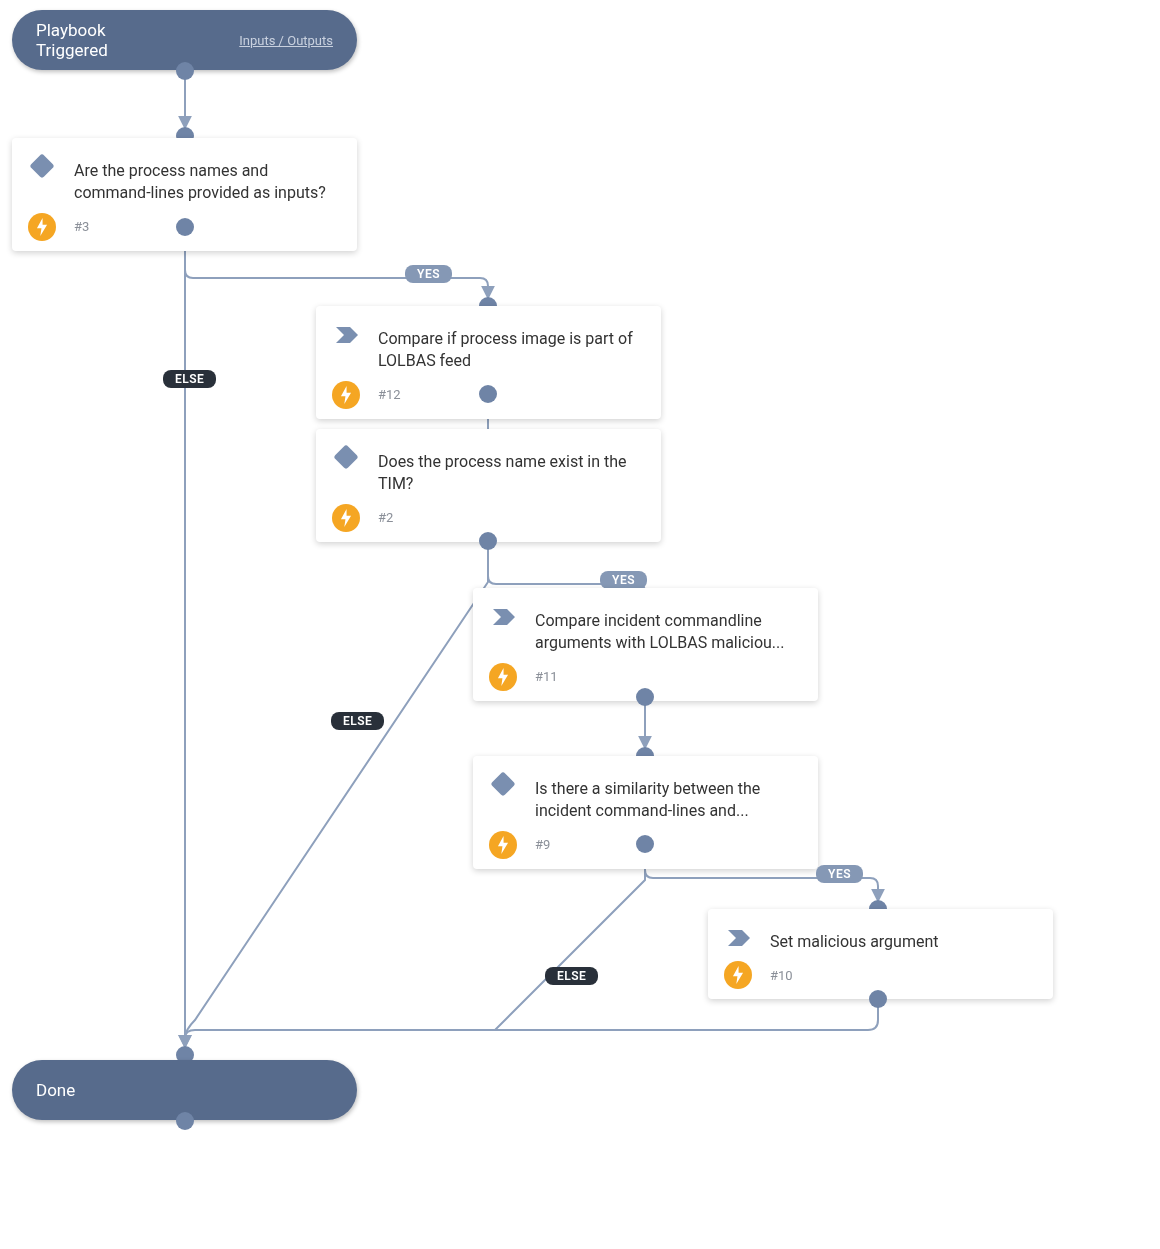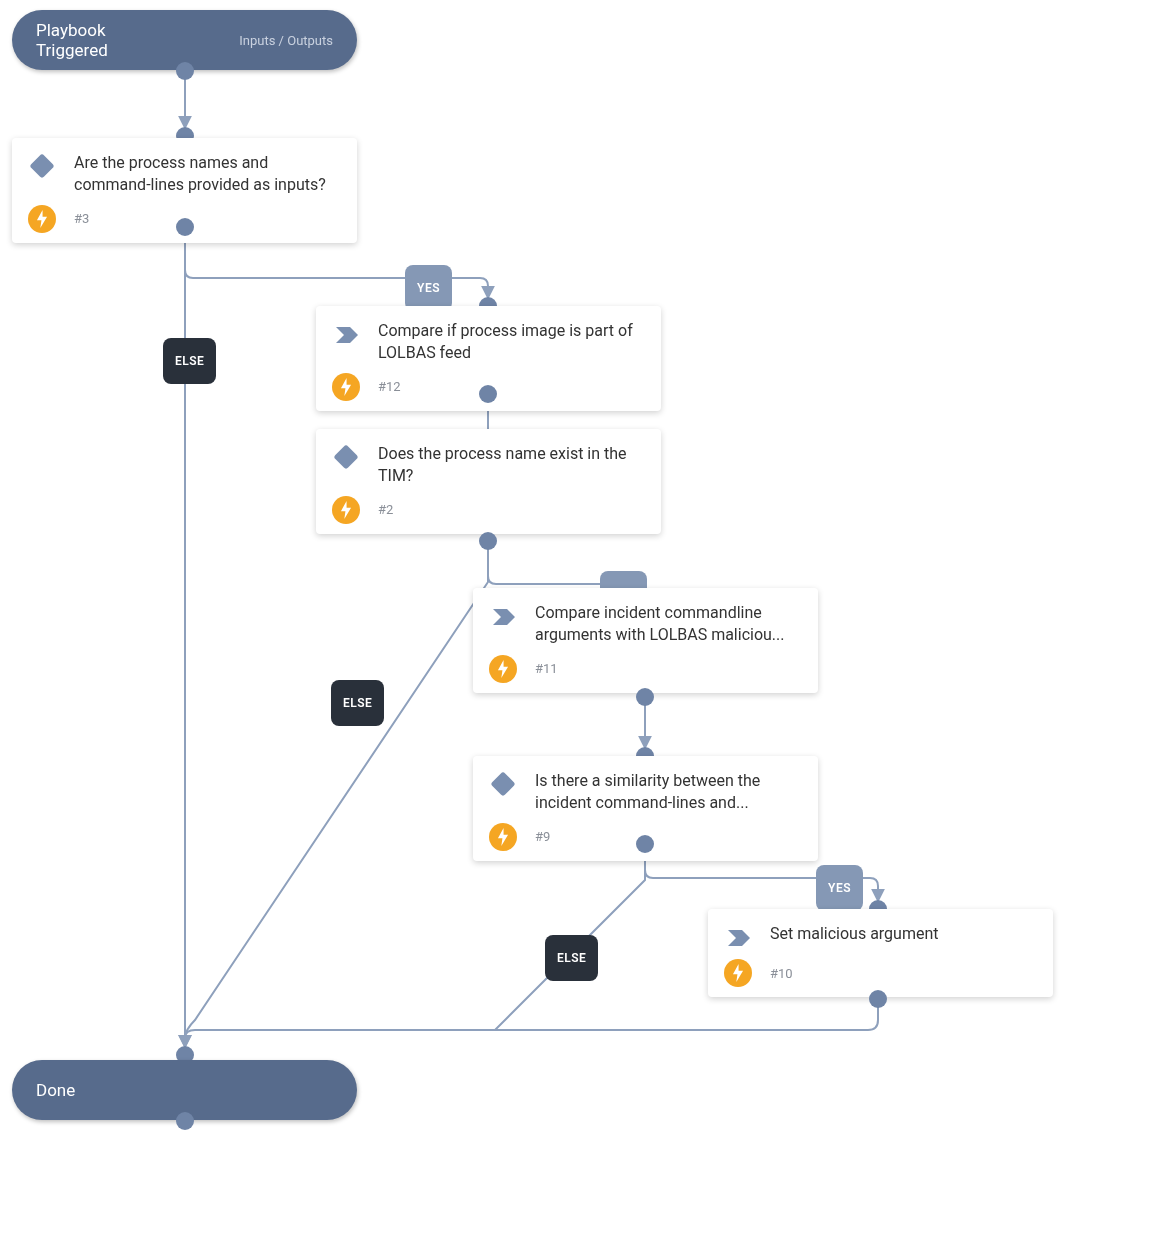--- a/index.html
+++ b/index.html
@@ -34,20 +34,21 @@
     align-items: center;
     padding: 0 24px;
     box-shadow: 1px 2px 4px rgba(0,0,0,0.25);
     gap: 47px;
   }
   .start-node .title { font-size: 17px; flex: 1; }
   .start-node .io {
     font-size: 13px;
     color: #c9d1df;
     margin-left: 20px;
+    text-decoration: underline;
   }
   
   .task-card {
     position: absolute;
     background: #fff;
     width: 345px;
     min-height: 86px;
     border-radius: 4px;
     box-shadow: 0 2px 6px rgba(0,0,0,0.18);
     padding: 14px 16px 10px 16px;
@@ -60,20 +61,21 @@
   .task-card .top-icon {
     grid-column: 1; grid-row: 1;
     width: 28px; height: 28px;
     display: flex; align-items: center; justify-content: center;
   }
   .task-card .desc {
     grid-column: 2; grid-row: 1;
     font-size: 16px;
     color: #333;
     line-height: 1.4;
+    margin-top: 8px;
   }
   .task-card .bolt-icon {
     grid-column: 1; grid-row: 2;
     width: 28px; height: 28px;
     border-radius: 50%;
     background: #f5a623;
     display: flex; align-items: center; justify-content: center;
     align-self: center;
   }
   .task-card .step-num {
@@ -104,30 +106,31 @@
     background: #6f84a6;
     border-radius: 50%;
   }
   
   .branch-label {
     position: absolute;
     border-radius: 8px;
     font-size: 12px;
     font-weight: 600;
     letter-spacing: 0.5px;
-    padding: 16px 12px;
+    padding: 2px 12px;
     text-align: center;
   }
   .branch-label.yes {
     background: #8598b5;
     color: #fff;
   }
   .branch-label.else {
     background: #29303a;
     color: #fff;
+    margin-top: 32px;
   }
 </style>
 </head>
 <body>
 
 <div class="canvas">
 
   <svg class="connectors">
     <defs>
       <marker id="arrow" viewBox="0 0 10 10" refX="8" refY="5" markerWidth="7" markerHeight="7" orient="auto-start-reverse">

